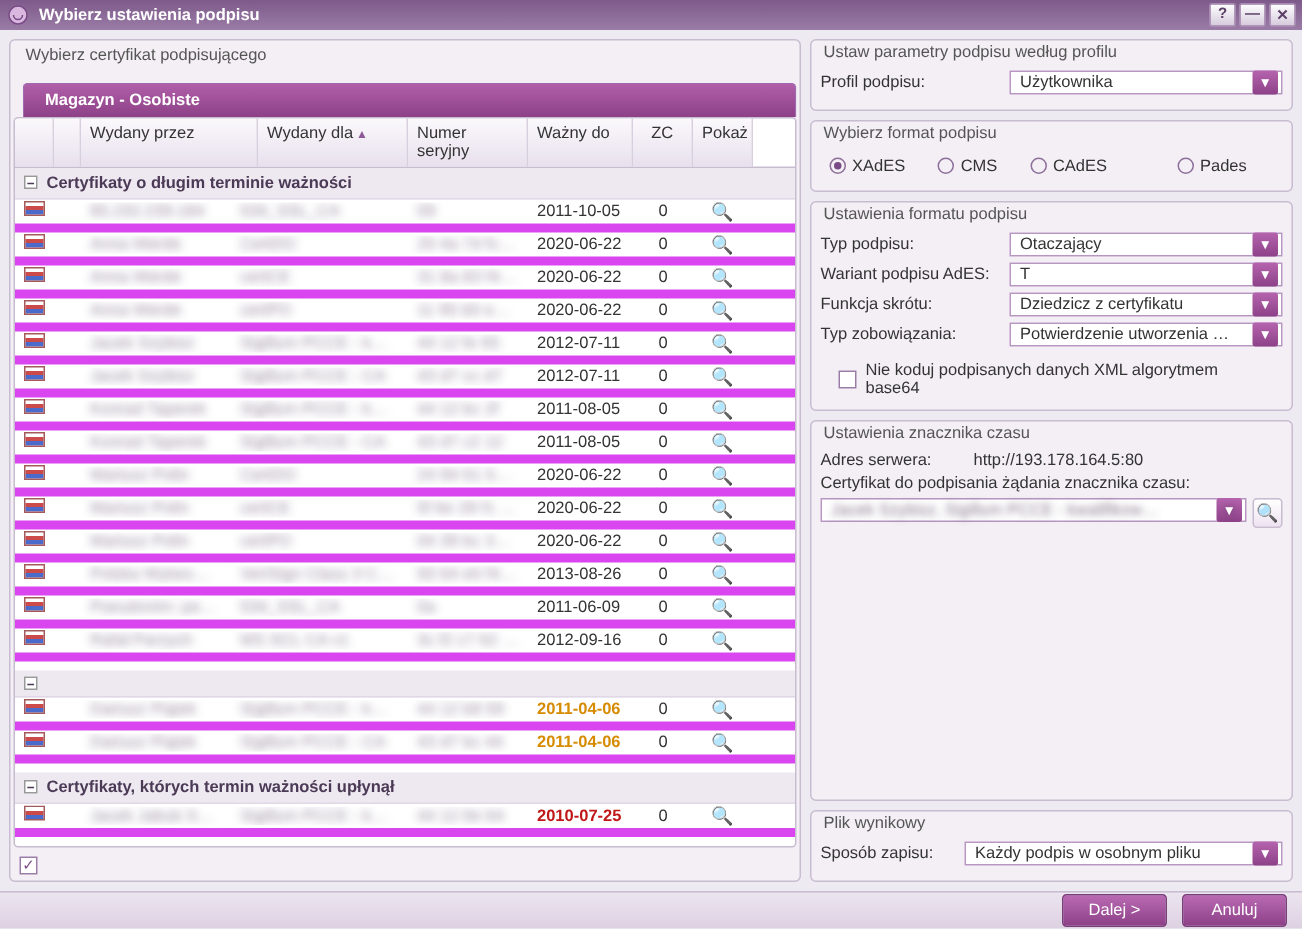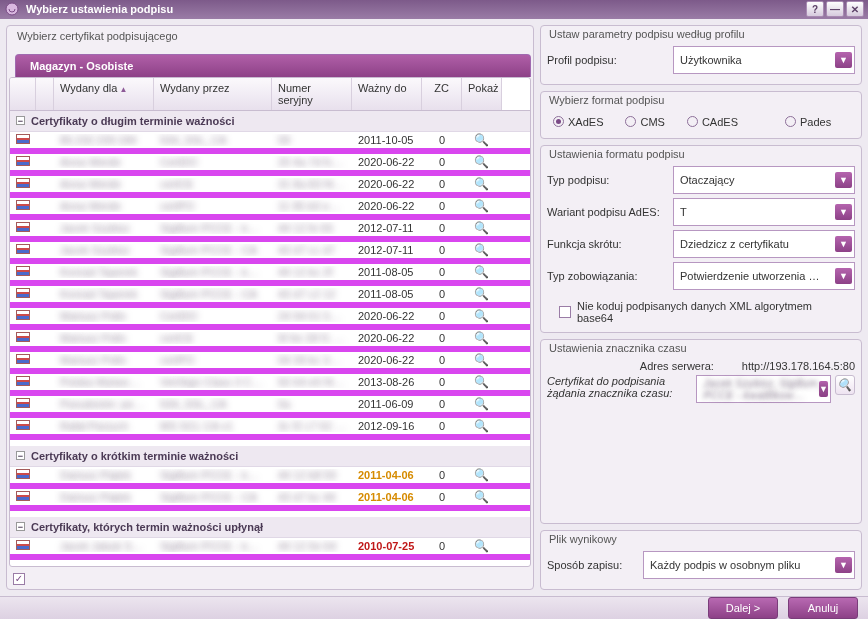--- a/index.html
+++ b/index.html
@@ -154,34 +154,34 @@
   .grid-body::-webkit-scrollbar { width:15px; }
   .grid-body::-webkit-scrollbar-track { background:#eee3f1; }
   .grid-body::-webkit-scrollbar-thumb { background:linear-gradient(to right,#c9abce,#b791bf); border-radius:3px; border:1px solid #a986b2;}
   .grid-body::-webkit-scrollbar-button { background:linear-gradient(to bottom,#f6f0f8,#dbcfe1); height:15px; border:1px solid #c0aec8;}
 
   .chk-row { display:flex; align-items:center; gap:6px; padding:6px 4px 2px 4px;}
   .chk { width:12px; height:12px; border:1px solid #9a7ca6; background:#fff; display:inline-flex; align-items:center; justify-content:center; font-size:10px; color:#7a4a86;}
   .form-row { display:flex; align-items:center; margin:4px 0; gap:6px; }
   .form-row .lbl { width:120px; color:#333; }
   .combo {
-    flex:1; height:28px; border:1px solid #b797c1;
+    flex:1; height:16px; border:1px solid #b797c1;
     background:#fff; display:flex; align-items:center; padding:0 2px 0 6px;
     font-size:11px; position:relative;
   }
   .combo .dd {
     width:17px; height:16px; background:linear-gradient(to bottom,#b564ae,#8d4187);
     border-radius:2px;
     display:flex;align-items:center;justify-content:center;color:#fff;font-size:9px;
     margin-left:auto;
   }
   .radio-row { display:flex; gap:22px; padding:4px 6px; align-items:center;}
   .radio { width:11px; height:11px; border:1px solid #8d6f99; border-radius:50%; display:inline-flex; align-items:center; justify-content:center;}
   .radio.sel::after { content:""; width:5px; height:5px; background:#7a4a86; border-radius:50%; }
-  .ts-row { display:flex; align-items:center; gap:6px; margin:3px 0;justify-content:flex-end;}
+  .ts-row { display:flex; align-items:center; gap:6px; margin:3px 0;}
   .ts-row .lbl2 { width:96px; }
   .footer {
     height:30px;
     background: linear-gradient(to bottom,#ece5ef,#ddd1e2);
     border-top:1px solid #c8bcd0;
     display:flex; align-items:center; justify-content:flex-end; gap:10px; padding:0 10px;
   }
   .btn {
     min-width:70px; height:22px;
     background:linear-gradient(to bottom,#b869b2,#8d4187);
@@ -213,22 +213,22 @@
   <div class="client">
 
     <div class="panel-left">
       <div class="groupbox" style="flex:1; display:flex; flex-direction:column; padding:2px;">
         <div class="legend" style="padding:4px 6px 0 6px;">Wybierz certyfikat podpisującego</div>
         <div class="tab">Magazyn - Osobiste</div>
         <div class="grid-wrap">
           <div class="grid-head">
             <div class="col c1"></div>
             <div class="col c1b"></div>
+            <div class="col c3">Wydany przez</div>
             <div class="col c2"><span>Wydany dla</span><span class="sort-arrow">▲</span></div>
-            <div class="col c3">Wydany przez</div>
             <div class="col c4">Numer seryjny</div>
             <div class="col c5">Ważny do</div>
             <div class="col c6">ZC</div>
             <div class="col c7">Pokaż</div>
           </div>
           <div class="grid-body" id="grid-body">
               <div class="group-row">
                 <span class="pm">−</span>
                 <span>Certyfikaty o długim terminie ważności</span>
               </div>
@@ -368,21 +368,20 @@
                 <div class="c c2">Rafał Parzych</div>
                 <div class="c c3">MS SCL CA v1</div>
                 <div class="c c4">3c f2 c7 62 9…</div>
                 <div class="c c5">2012-09-16</div>
                 <div class="c c6">0</div>
                 <div class="c c7"><span class="magnifier">🔍</span></div>
               </div>
               <div style="height: 6px;"></div>
               <div class="group-row">
                 <span class="pm">−</span>
-                <span>Certyfikaty o krótkim terminie ważności</span>
               </div>
               <div class="row blur warning">
                 <div class="c c1"><span class="cert-icon"></span></div>
                 <div class="c c1b"></div>
                 <div class="c c2">Dariusz Piątek</div>
                 <div class="c c3">Sigillum PCCE - kwalif…</div>
                 <div class="c c4">44 12 b8 59</div>
                 <div class="c c5">2011-04-06</div>
                 <div class="c c6">0</div>
                 <div class="c c7"><span class="magnifier">🔍</span></div>
@@ -490,21 +489,21 @@
           <span>Nie koduj podpisanych danych XML algorytmem base64</span>
         </div>
       </div>
 
       <div class="groupbox" style="flex:1;">
         <div class="legend">Ustawienia znacznika czasu</div>
         <div class="ts-row">
           <div class="lbl2">Adres serwera:</div>
           <div>http://193.178.164.5:80</div>
         </div>
-        <div class="ts-row" style="align-items:stretch; gap:4px;font-style:italic;">
+        <div class="ts-row" style="flex-direction:column; align-items:stretch; gap:4px;">
           <div>Certyfikat do podpisania żądania znacznika czasu:</div>
           <div style="display:flex; gap:4px;">
             <div class="combo" style="color:transparent; text-shadow:0 0 5px rgba(80,60,90,0.7);">
               <span>Jacek Szybisz,  Sigillum PCCE - kwalifikow…</span>
               <span class="dd">▼</span>
             </div>
             <span class="magnifier-btn">🔍</span>
           </div>
         </div>
       </div>

